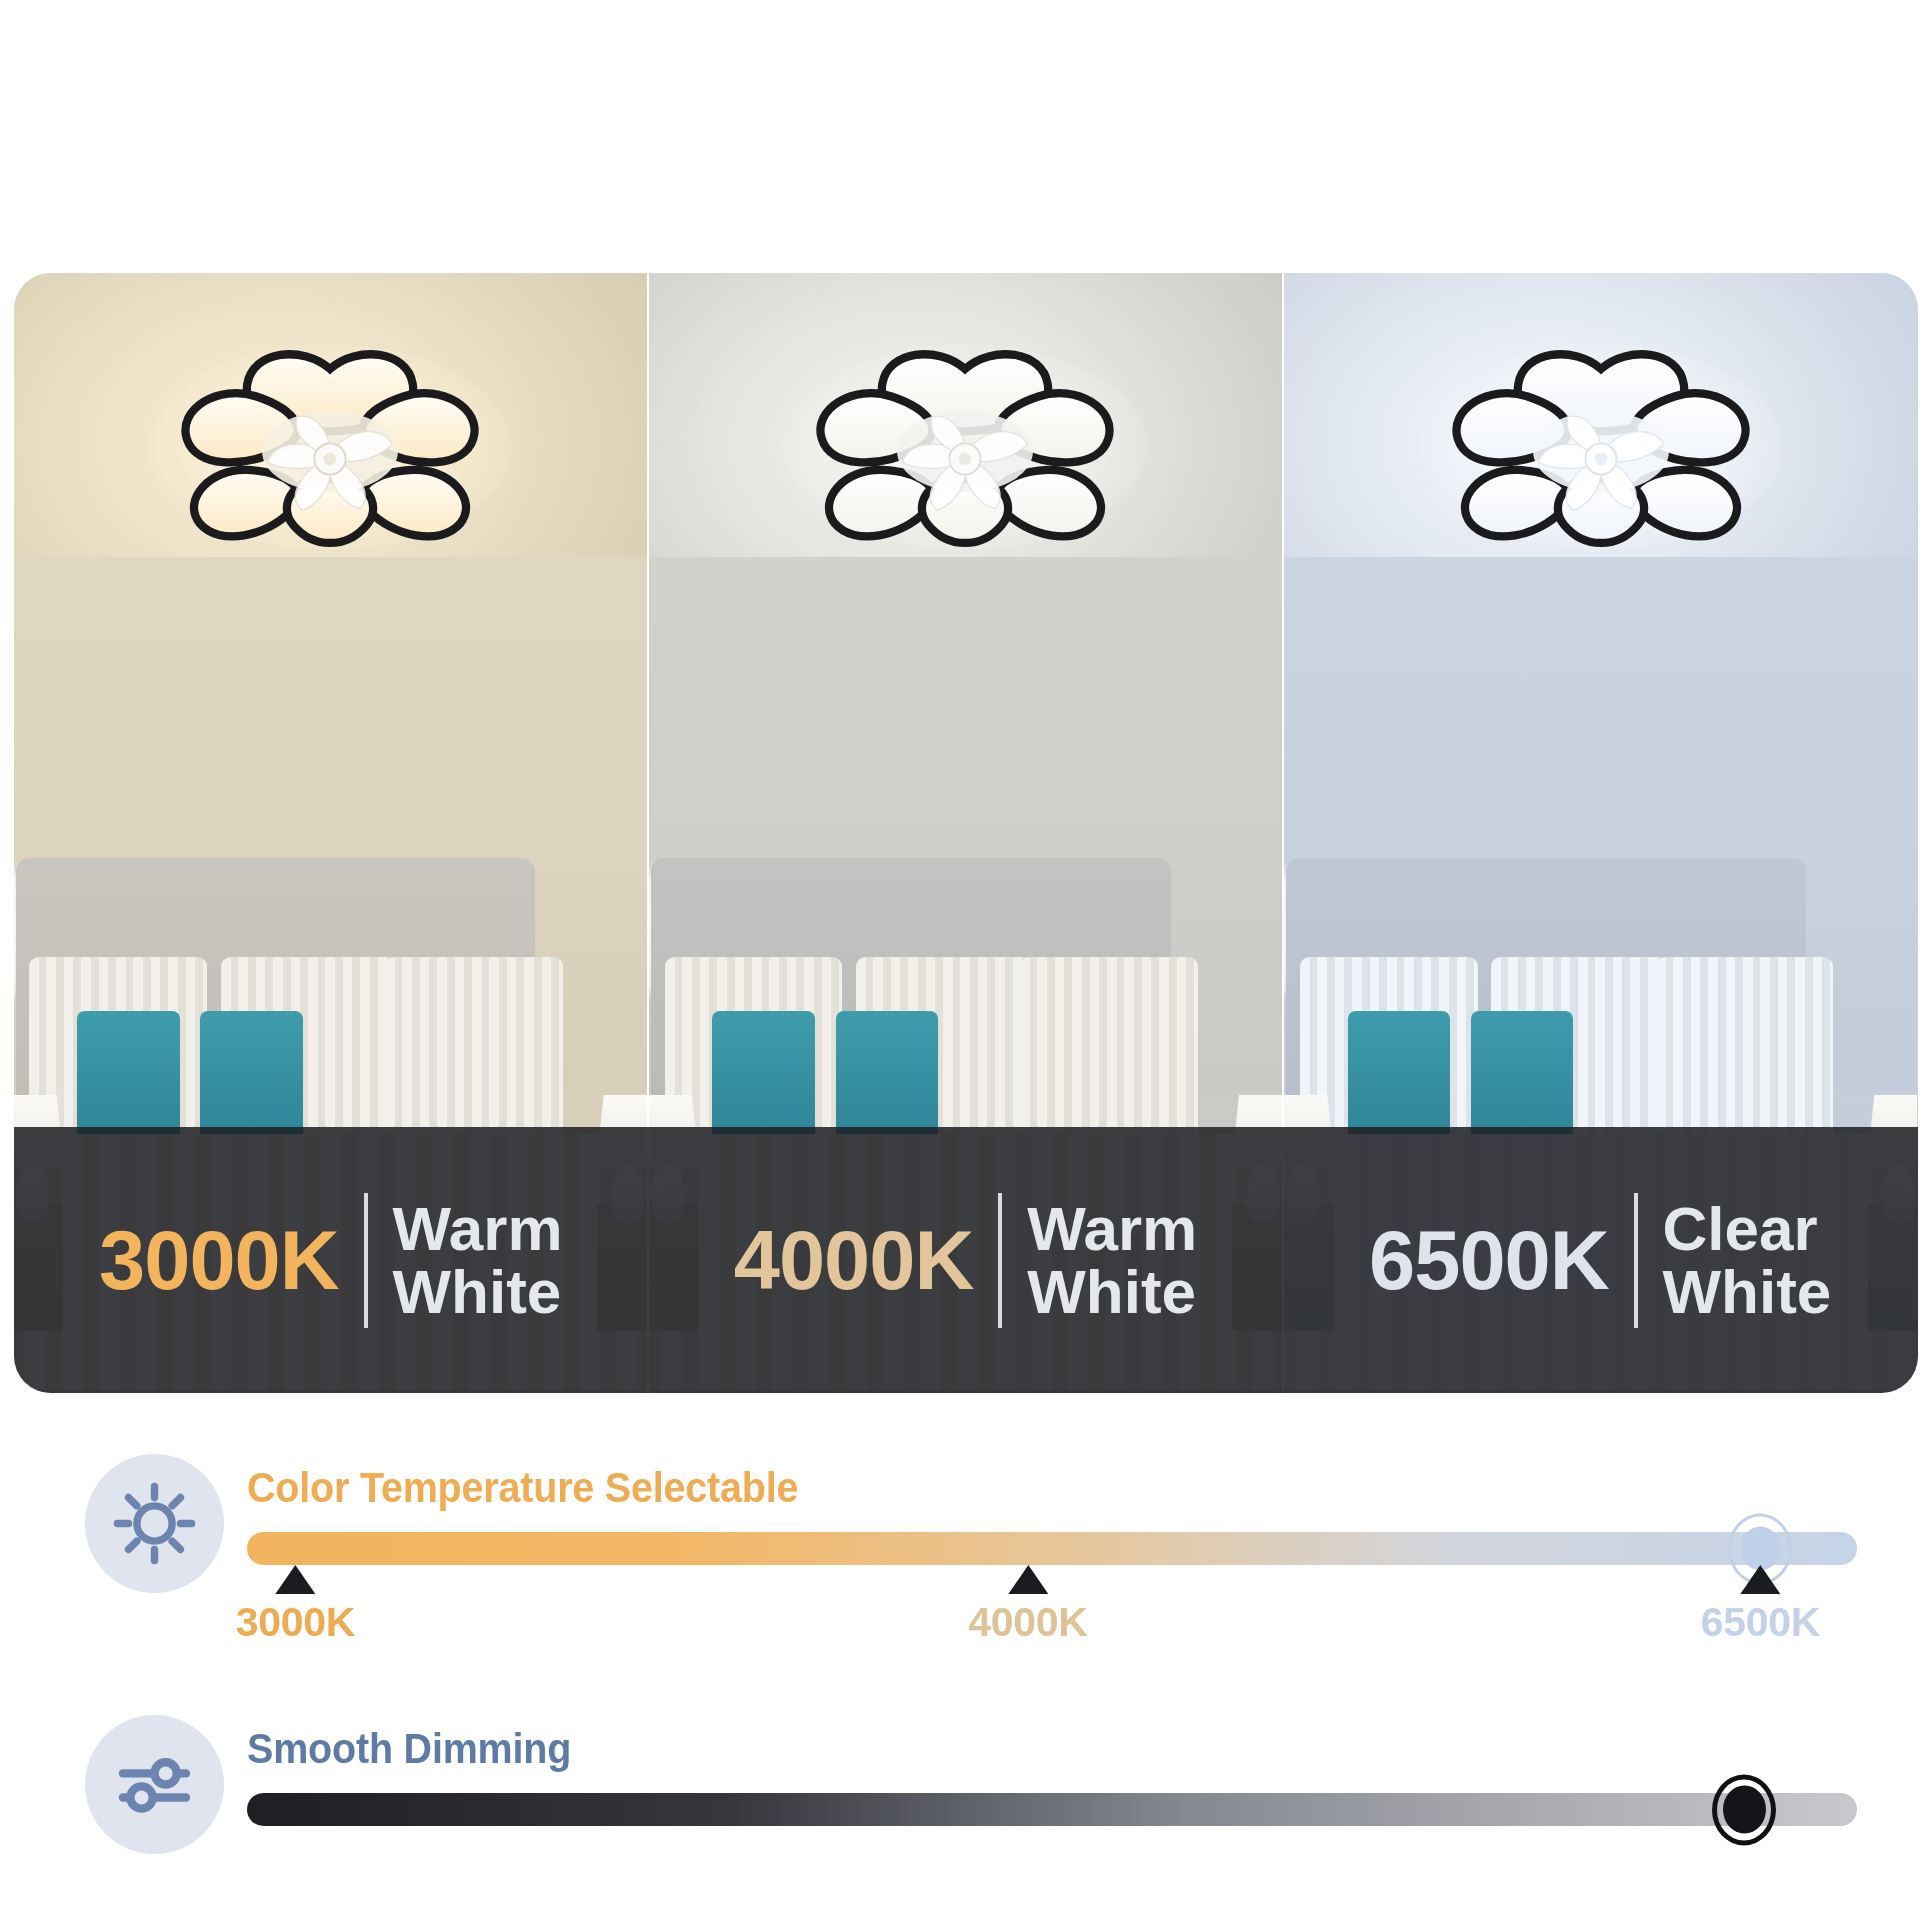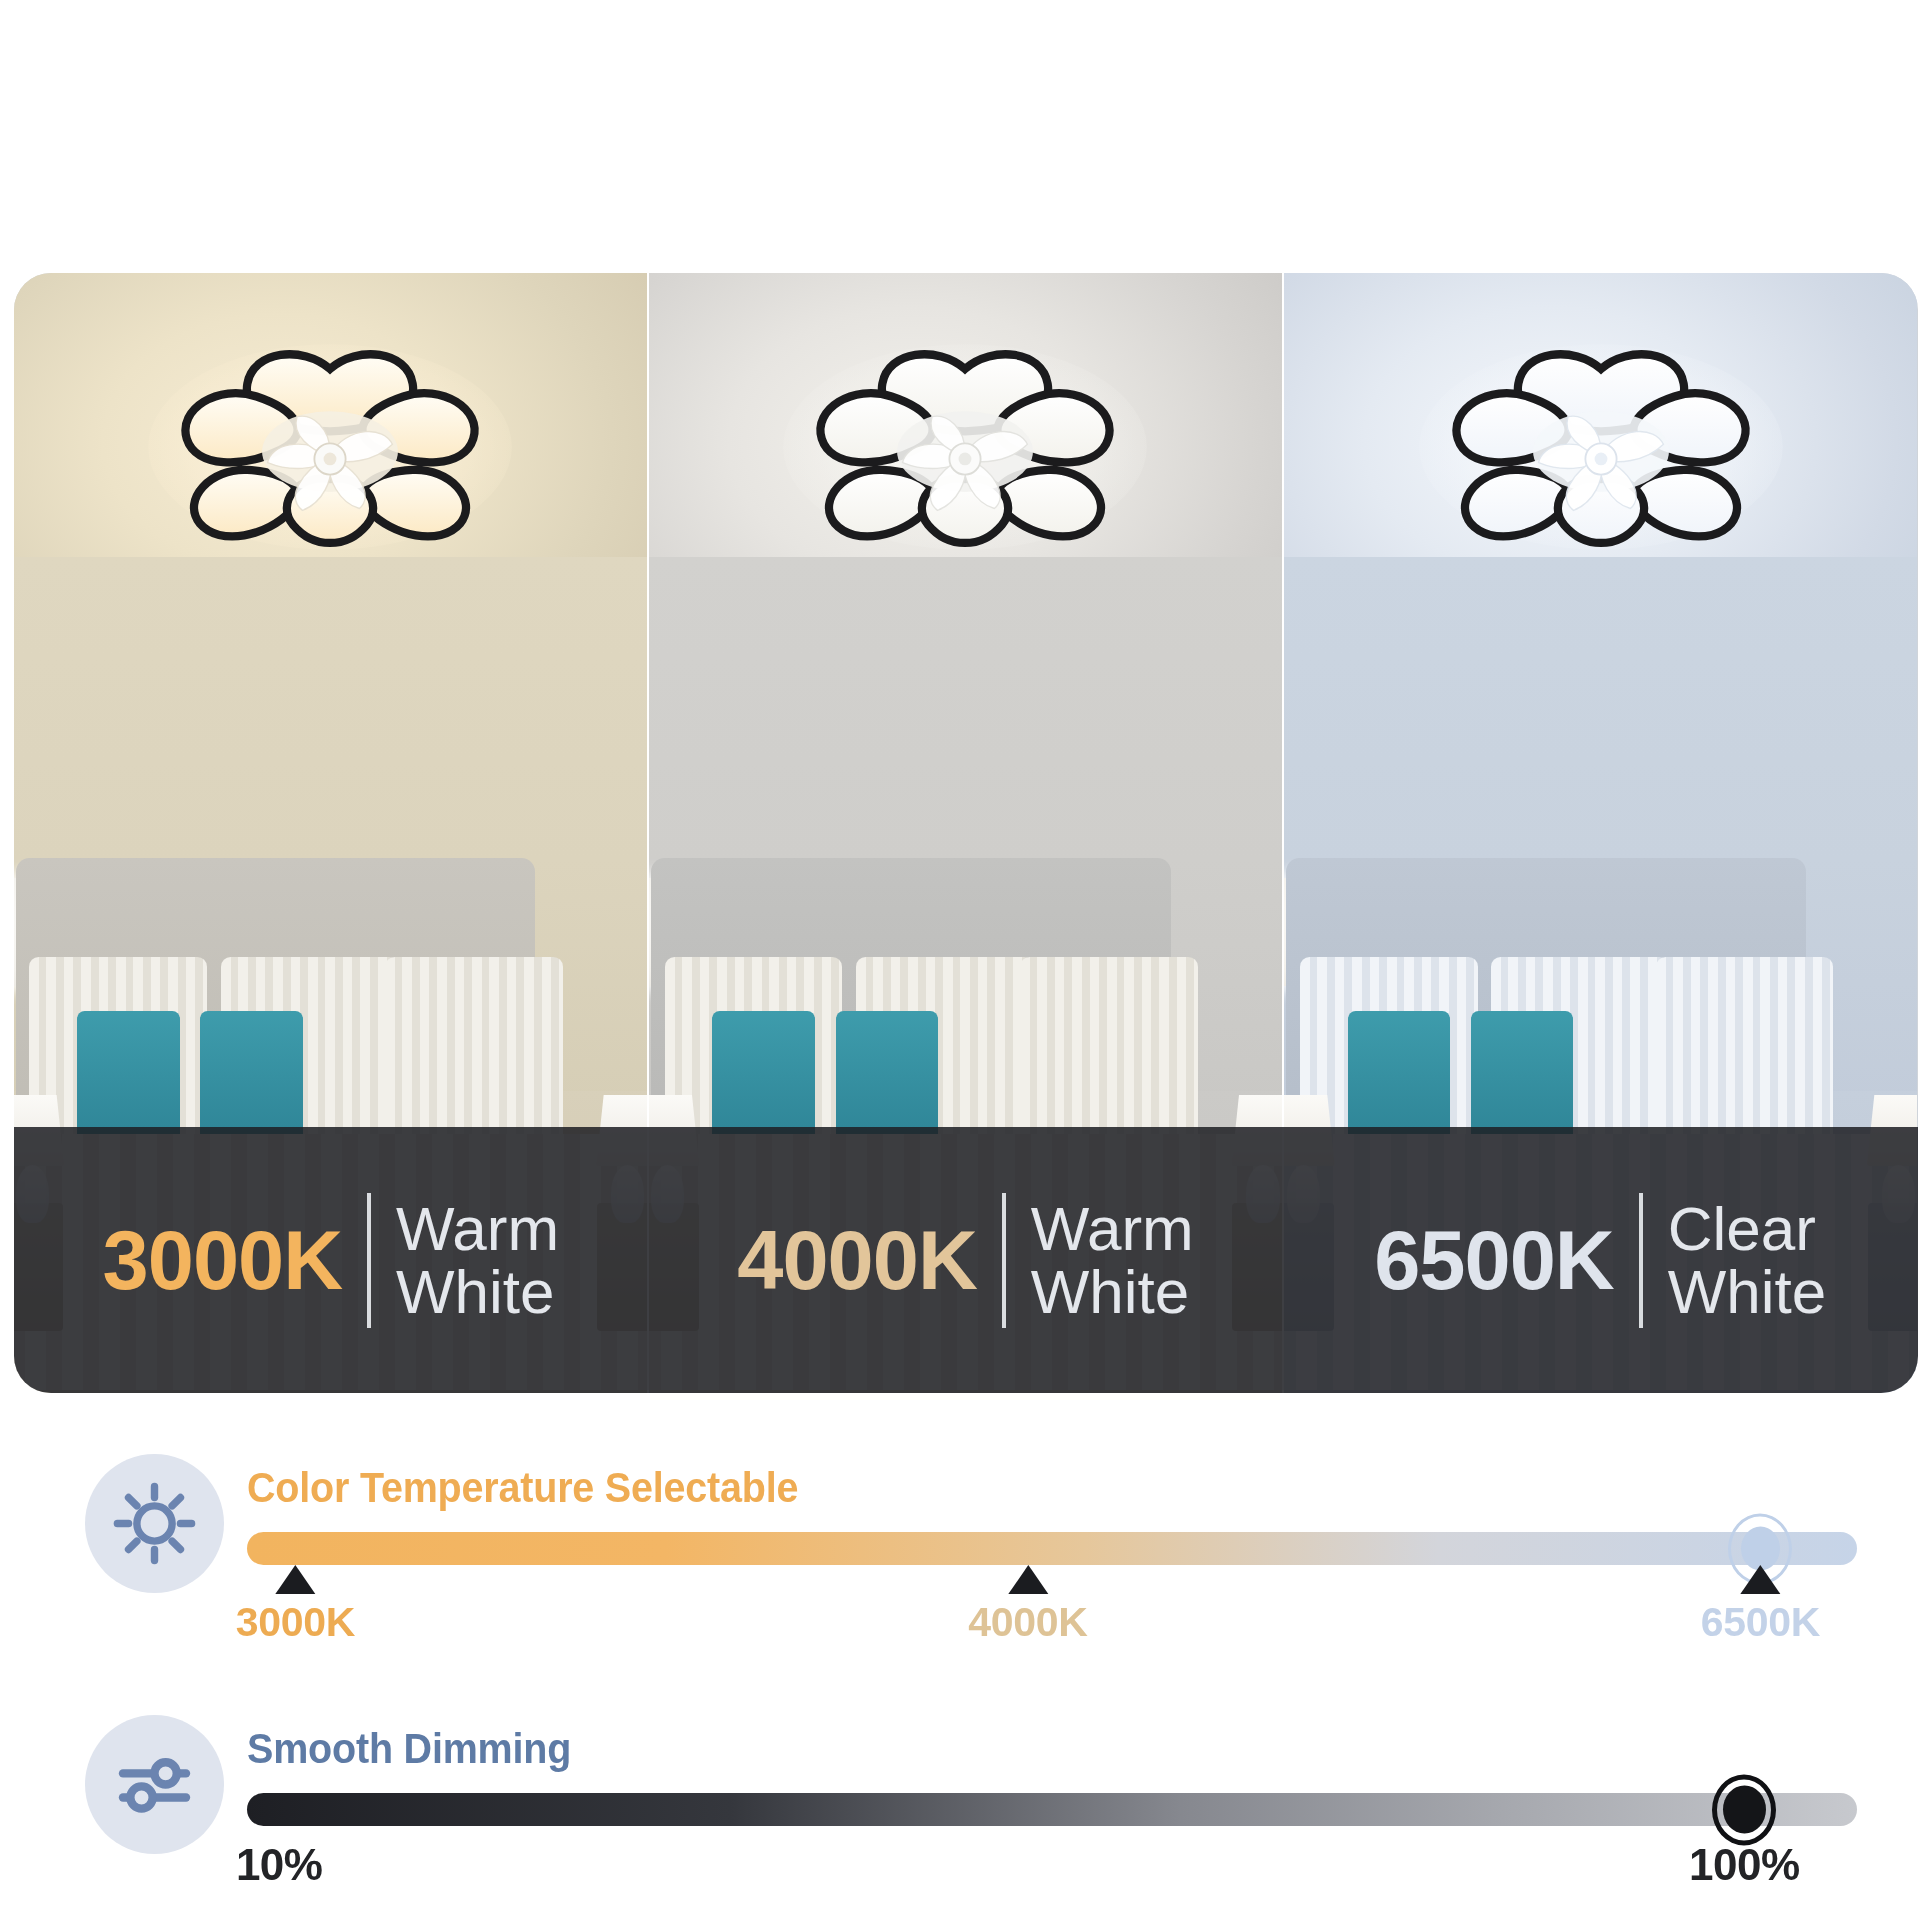--- a/index.html
+++ b/index.html
@@ -102,21 +102,21 @@
   
   .band {
     position:absolute; left:0; bottom:0; width:100%; height:266px;
     background:rgba(30,31,36,0.86);
     display:flex; align-items:center;
   }
   .band-row { display:flex; width:100%; height:100%; }
   .band-cell { flex:1 1 0; display:flex; align-items:center; justify-content:center; gap:25px; }
   .kelvin { font-size:83px; font-weight:700; letter-spacing:-1px; line-height:1; }
   .kdiv { width:3.9px; height:135px; background:#E8EAEE; opacity:.92; }
-  .kname { font-size:62px; font-weight:400; color:#E4E7EC; line-height:1.02; }
+  .kname { font-size:62px; font-weight:700; color:#E4E7EC; line-height:1.02; }
 
   
   .feat { position:absolute; left:0; width:1931px; }
   .feat-ct  { top:1454px; }
   .feat-dim { top:1715px; }
 
   .badge {
     position:absolute; left:85px; top:0; width:139px; height:139px; border-radius:50%;
     background:#DFE4EE; display:flex; align-items:center; justify-content:center;
   }
@@ -443,21 +443,17 @@
     <div class="feat-body">
       <div class="feat-label lab-dim">Smooth  Dimming</div>
 
       <div class="track track-dim">
         <div class="knob knob-dark" style="left:93%">
           <div class="ring"></div>
           <div class="inner"></div>
         </div>
       </div>
 
-      <div class="pcts">
-        <div class="pct" style="left:2%">10%</div>
-        <div class="pct" style="left:93%">100%</div>
-      </div>
     </div>
   </div>
 
 </div>
 
 
 </body></html>

